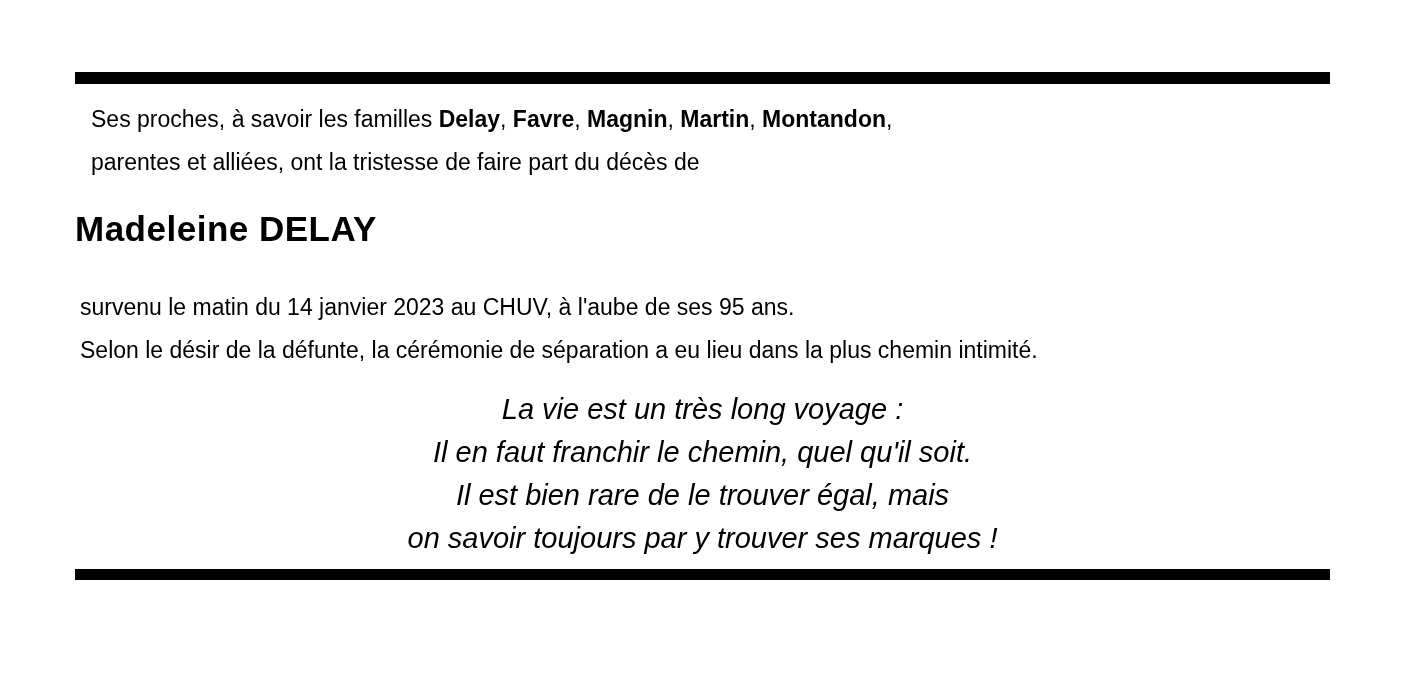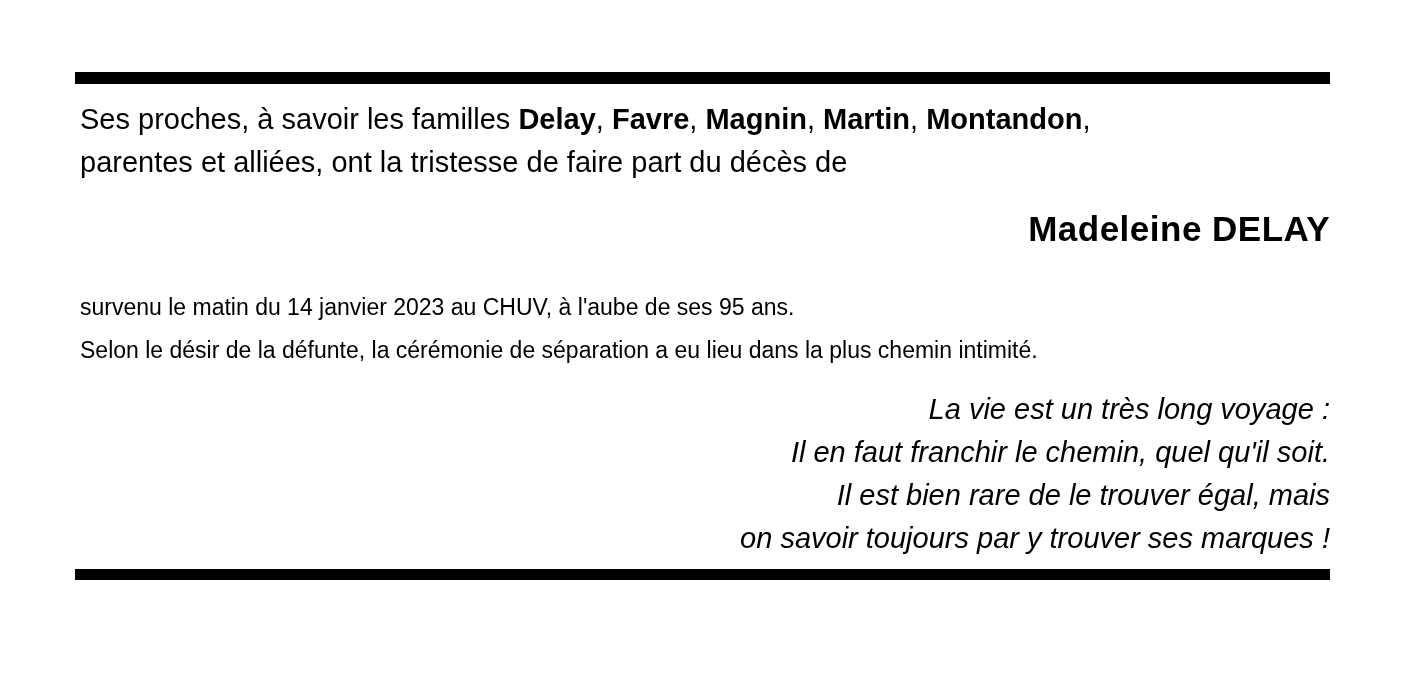--- a/index.html
+++ b/index.html
@@ -26,47 +26,47 @@
     background: #000000;
   }
   .rule-top {
     height: 12px;
   }
   .rule-bottom {
     height: 11px;
     margin-top: 9px;
   }
   .intro {
-    margin: 14px 0 0 5px;
-    font-size: 29px;
+    margin: 14px 0 0 16px;
+    font-size: 23px;
     line-height: 43px;
   }
   .intro .line {
     white-space: nowrap;
   }
   .deceased-name {
     margin-top: 21px;
     font-size: 35px;
     line-height: 48px;
     font-weight: bold;
-    text-align: right;
+    text-align: left;
     letter-spacing: 0.5px;
   }
   .announce {
     margin: 33px 0 0 5px;
     font-size: 23px;
     line-height: 43px;
     width: 1250px;
   }
   .poem {
     margin-top: 16px;
     font-size: 29px;
     line-height: 43px;
     font-style: italic;
-    text-align: right;
+    text-align: center;
   }
   strong { font-weight: bold; }
 </style>
 </head>
 <body>
 
 <div class="page">
   <div class="content">
 
     <div class="rule rule-top"></div>

